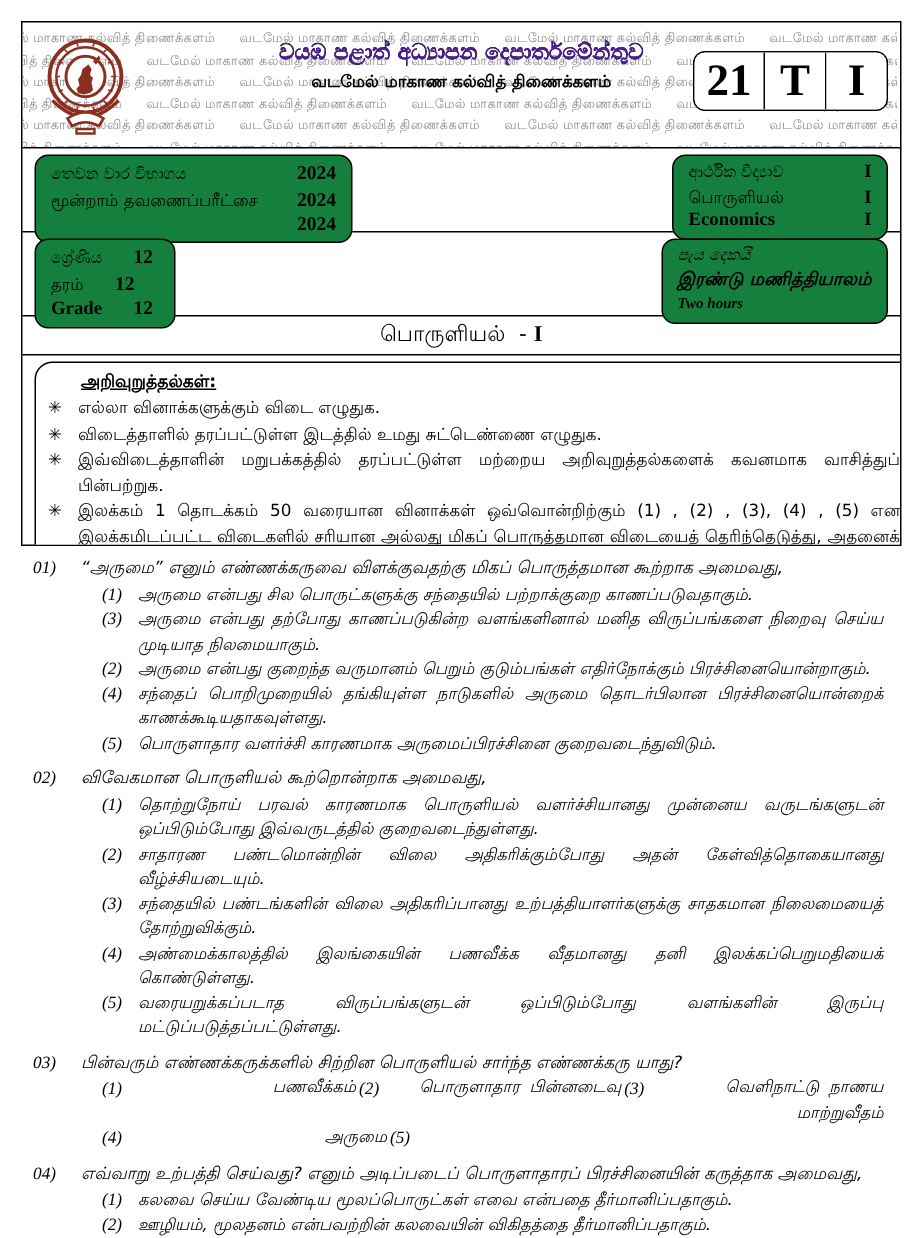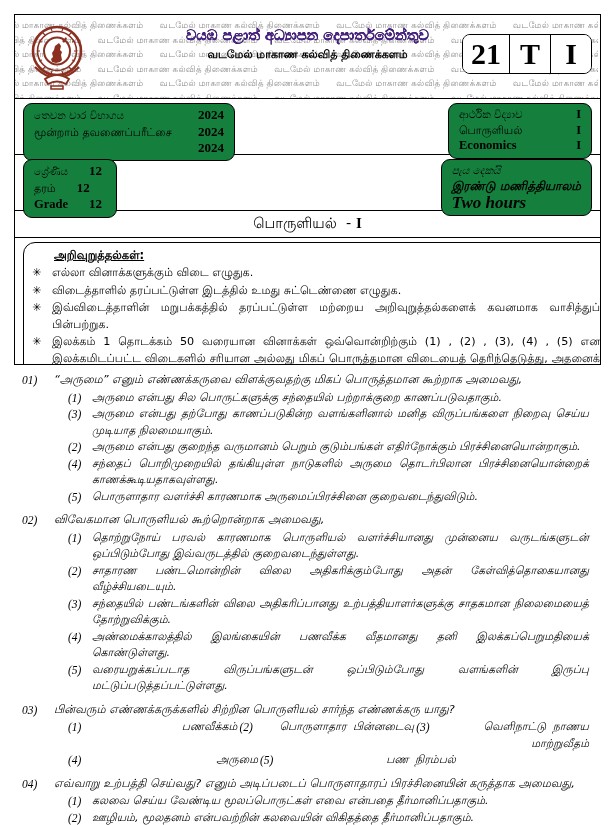--- a/index.html
+++ b/index.html
@@ -187,21 +187,21 @@
   }
   .time-ta {
     font-family: "DejaVu Sans", sans-serif;
     font-size: 12px;
     font-style: italic;
     font-weight: bold;
     line-height: 17px;
   }
   .time-en {
     font-family: "Liberation Serif", "DejaVu Serif", serif;
-    font-size: 17px;
+    font-size: 10px;
     font-weight: bold;
     font-style: italic;
     line-height: 16px;
   }
 
   
   .title-bar {
     text-align: center;
     border-bottom: 1px solid #000;
     padding: 3px 0 4px 0;
@@ -537,21 +537,20 @@
                 <span class="optt nojust">வெளிநாட்டு நாணய மாற்றுவீதம்</span>
               </div>
             </div>
             <div class="opt-row">
               <div class="opt-cell w1">
                 <span class="optn">(4)</span>
                 <span class="optt nojust">அருமை</span>
               </div>
               <div class="opt-cell w2">
                 <span class="optn">(5)</span>
-                <span class="optt nojust">பண நிரம்பல்</span>
               </div>
             </div>
           </div>
         </div>
       </div>
       <div class="q">
         <div class="qnum">04)</div>
         <div class="qbody">
           <div class="qstem">எவ்வாறு உற்பத்தி செய்வது? எனும் அடிப்படைப் பொருளாதாரப் பிரச்சினையின் கருத்தாக அமைவது,</div>
           <div class="opt">

